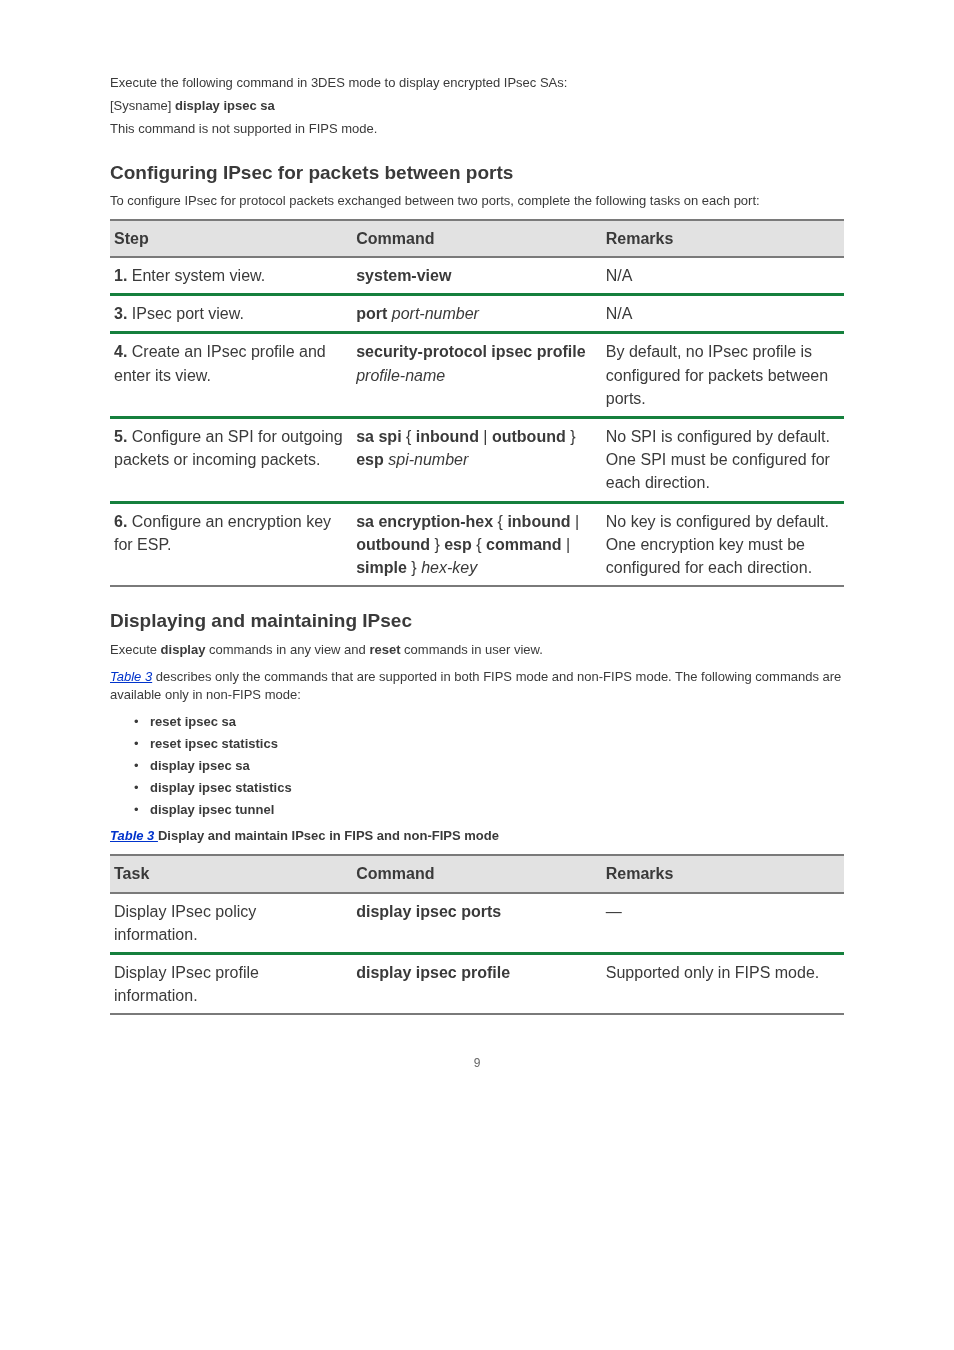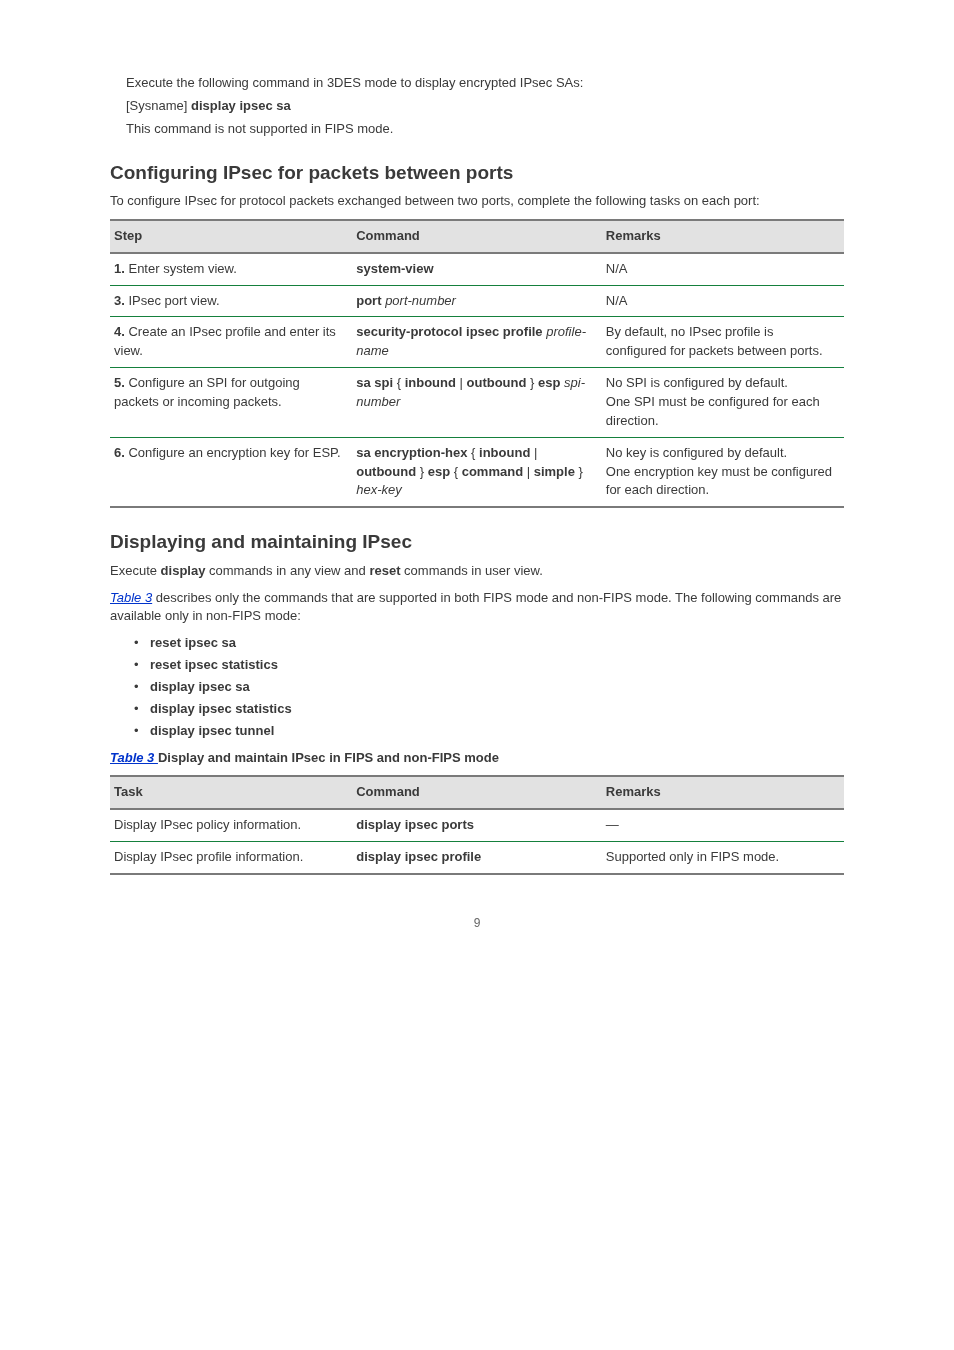--- a/index.html
+++ b/index.html
@@ -7,34 +7,34 @@
     font-family: Arial, "Helvetica Neue", Helvetica, sans-serif;
     font-size: 13px;
     color: #3a3a3a;
     background: #ffffff;
     width: 954px;
     margin: 0;
     padding: 70px 110px 40px 110px;
     line-height: 1.45;
   }
   .para { margin: 6px 0 8px 0; }
-  .intro-line { margin: 4px 16px; }
+  .intro-line { margin: 4px 0; }
   h2.sect {
     font-size: 19px;
     font-weight: bold;
     margin: 20px 0 6px 0;
   }
   table {
     border-collapse: collapse;
     width: 100%;
     margin: 6px 0 14px 0;
-    font-size: 13px;
+    font-size: 16px;
   }
   th, td {
-    border-bottom: 1px solid #15803d;
+    border-bottom: 3px solid #15803d;
     text-align: left;
     vertical-align: top;
     padding: 6px 8px 6px 4px;
   }
   thead th {
     background: #e2e2e2;
     border-top: 2px solid #7a7a7a;
     border-bottom: 2px solid #7a7a7a;
     font-weight: bold;
   }

